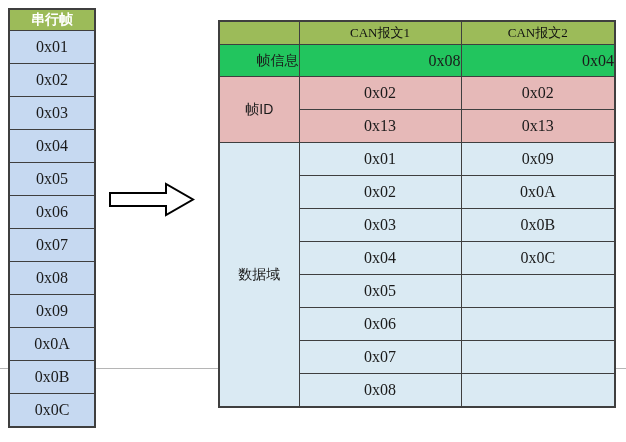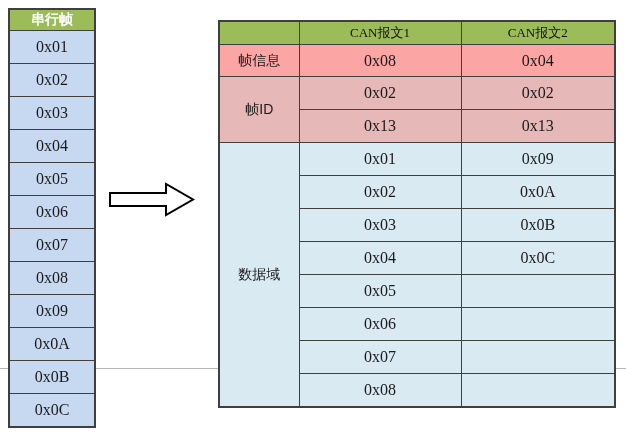--- a/index.html
+++ b/index.html
@@ -38,21 +38,21 @@
 
   
   .arrow-svg{position:absolute;left:106px;top:180px;z-index:2;}
 
   
   .right-table{left:218px;top:20px;border:2px solid #3f3f3f;}
   .right-table td{font-size:16px;}
   .right-table .hdr td{
     background:#9CBB59;height:22px;font-size:13px;color:#111;
   }
-  .right-table .row-info td{background:#fca5a5;height:31px;}
+  .right-table .row-info td{background:#22c55e;height:31px;text-align:right;}
   .right-table .row-id td{background:#E6B9B8;height:32px;}
   .right-table .row-data td{background:#DAEAF3;height:32px;}
   .right-table td.lab{
     font-size:14px;
     font-family:"Liberation Sans",sans-serif;
   }
 </style>
 </head>
 <body>
 

